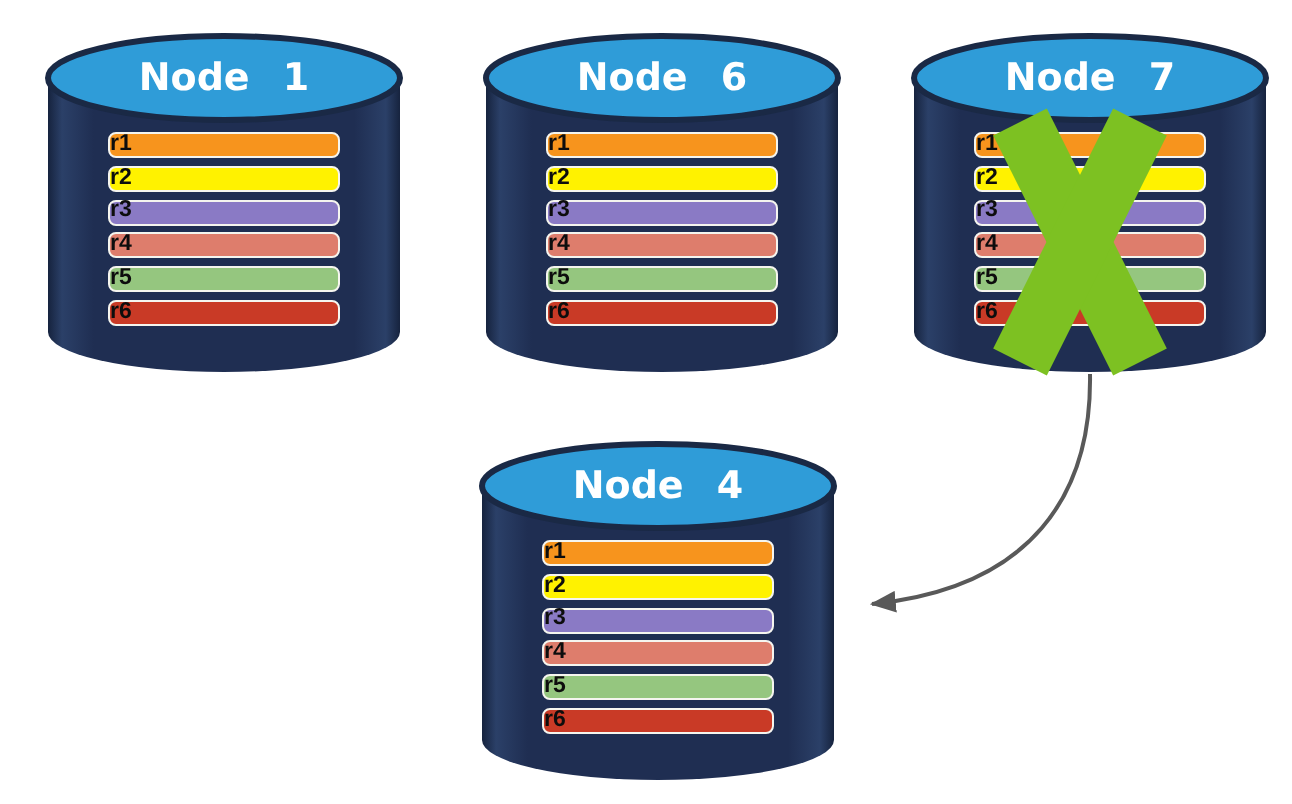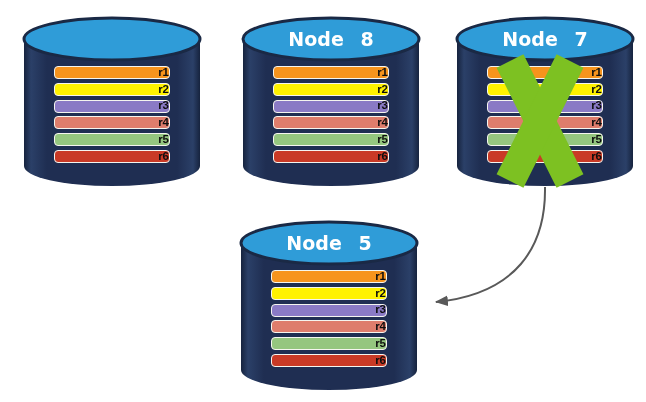--- a/index.html
+++ b/index.html
@@ -15,21 +15,21 @@
     text-align:center;
     font-family:"DejaVu Sans",sans-serif;
     font-weight:700;font-size:19px;line-height:24px;
     word-spacing:10px;
     user-select:none;
   }
   .bar{
     position:absolute;left:32px;width:116px;height:13px;
     border:1.5px solid #fff;border-radius:4px;
     box-sizing:border-box;
-    display:flex;align-items:center;justify-content:flex-end;
+    display:flex;align-items:center;justify-content:flex-start;
   }
   .bar-label{
     font-family:"Liberation Sans",sans-serif;
     font-weight:700;font-size:11.5px;line-height:1;
     user-select:none;
   }
   .x-overlay{position:absolute;left:0;top:0;pointer-events:none;}
   .arrow-layer{position:absolute;left:0;top:0;pointer-events:none;}
 </style>
 </head>
@@ -45,20 +45,21 @@
             <stop offset="13%" stop-color="#1F2E52"></stop>
             <stop offset="87%" stop-color="#1F2E52"></stop>
             <stop offset="96%" stop-color="#2B4068"></stop>
             <stop offset="100%" stop-color="#16233E"></stop>
           </linearGradient>
         </defs>
         <ellipse cx="90" cy="150" rx="88" ry="20" fill="url(#bodygrad0)"></ellipse>
         <rect x="2" y="23" width="176" height="127" fill="url(#bodygrad0)"></rect>
         <ellipse cx="90" cy="23" rx="88" ry="21" fill="#2F9CD8" stroke="#1A2945" stroke-width="3"></ellipse>
       </svg>
+      <div class="node-title" style="color: rgb(255, 255, 255);">Node 1</div>
       <div class="bar" style="top: 50px; background: rgb(247, 148, 29); border-color: rgb(245, 245, 239);">
         <span class="bar-label" style="color: rgb(13, 13, 13);">r1</span>
       </div>
       <div class="bar" style="top: 66.8px; background: rgb(255, 242, 0); border-color: rgb(245, 245, 239);">
         <span class="bar-label" style="color: rgb(13, 13, 13);">r2</span>
       </div>
       <div class="bar" style="top: 83.6px; background: rgb(138, 122, 197); border-color: rgb(245, 245, 239);">
         <span class="bar-label" style="color: rgb(13, 13, 13);">r3</span>
       </div>
       <div class="bar" style="top: 100.4px; background: rgb(222, 125, 108); border-color: rgb(245, 245, 239);">
@@ -80,21 +81,21 @@
             <stop offset="13%" stop-color="#1F2E52"></stop>
             <stop offset="87%" stop-color="#1F2E52"></stop>
             <stop offset="96%" stop-color="#2B4068"></stop>
             <stop offset="100%" stop-color="#16233E"></stop>
           </linearGradient>
         </defs>
         <ellipse cx="90" cy="150" rx="88" ry="20" fill="url(#bodygrad1)"></ellipse>
         <rect x="2" y="23" width="176" height="127" fill="url(#bodygrad1)"></rect>
         <ellipse cx="90" cy="23" rx="88" ry="21" fill="#2F9CD8" stroke="#1A2945" stroke-width="3"></ellipse>
       </svg>
-      <div class="node-title" style="color: rgb(255, 255, 255);">Node 8</div>
+      <div class="node-title" style="color: rgb(255, 255, 255);">Node 6</div>
       <div class="bar" style="top: 50px; background: rgb(247, 148, 29); border-color: rgb(245, 245, 239);">
         <span class="bar-label" style="color: rgb(13, 13, 13);">r1</span>
       </div>
       <div class="bar" style="top: 66.8px; background: rgb(255, 242, 0); border-color: rgb(245, 245, 239);">
         <span class="bar-label" style="color: rgb(13, 13, 13);">r2</span>
       </div>
       <div class="bar" style="top: 83.6px; background: rgb(138, 122, 197); border-color: rgb(245, 245, 239);">
         <span class="bar-label" style="color: rgb(13, 13, 13);">r3</span>
       </div>
       <div class="bar" style="top: 100.4px; background: rgb(222, 125, 108); border-color: rgb(245, 245, 239);">
@@ -156,21 +157,21 @@
             <stop offset="13%" stop-color="#1F2E52"></stop>
             <stop offset="87%" stop-color="#1F2E52"></stop>
             <stop offset="96%" stop-color="#2B4068"></stop>
             <stop offset="100%" stop-color="#16233E"></stop>
           </linearGradient>
         </defs>
         <ellipse cx="90" cy="150" rx="88" ry="20" fill="url(#bodygrad3)"></ellipse>
         <rect x="2" y="23" width="176" height="127" fill="url(#bodygrad3)"></rect>
         <ellipse cx="90" cy="23" rx="88" ry="21" fill="#2F9CD8" stroke="#1A2945" stroke-width="3"></ellipse>
       </svg>
-      <div class="node-title" style="color: rgb(255, 255, 255);">Node 5</div>
+      <div class="node-title" style="color: rgb(255, 255, 255);">Node 4</div>
       <div class="bar" style="top: 50px; background: rgb(247, 148, 29); border-color: rgb(245, 245, 239);">
         <span class="bar-label" style="color: rgb(13, 13, 13);">r1</span>
       </div>
       <div class="bar" style="top: 66.8px; background: rgb(255, 242, 0); border-color: rgb(245, 245, 239);">
         <span class="bar-label" style="color: rgb(13, 13, 13);">r2</span>
       </div>
       <div class="bar" style="top: 83.6px; background: rgb(138, 122, 197); border-color: rgb(245, 245, 239);">
         <span class="bar-label" style="color: rgb(13, 13, 13);">r3</span>
       </div>
       <div class="bar" style="top: 100.4px; background: rgb(222, 125, 108); border-color: rgb(245, 245, 239);">

